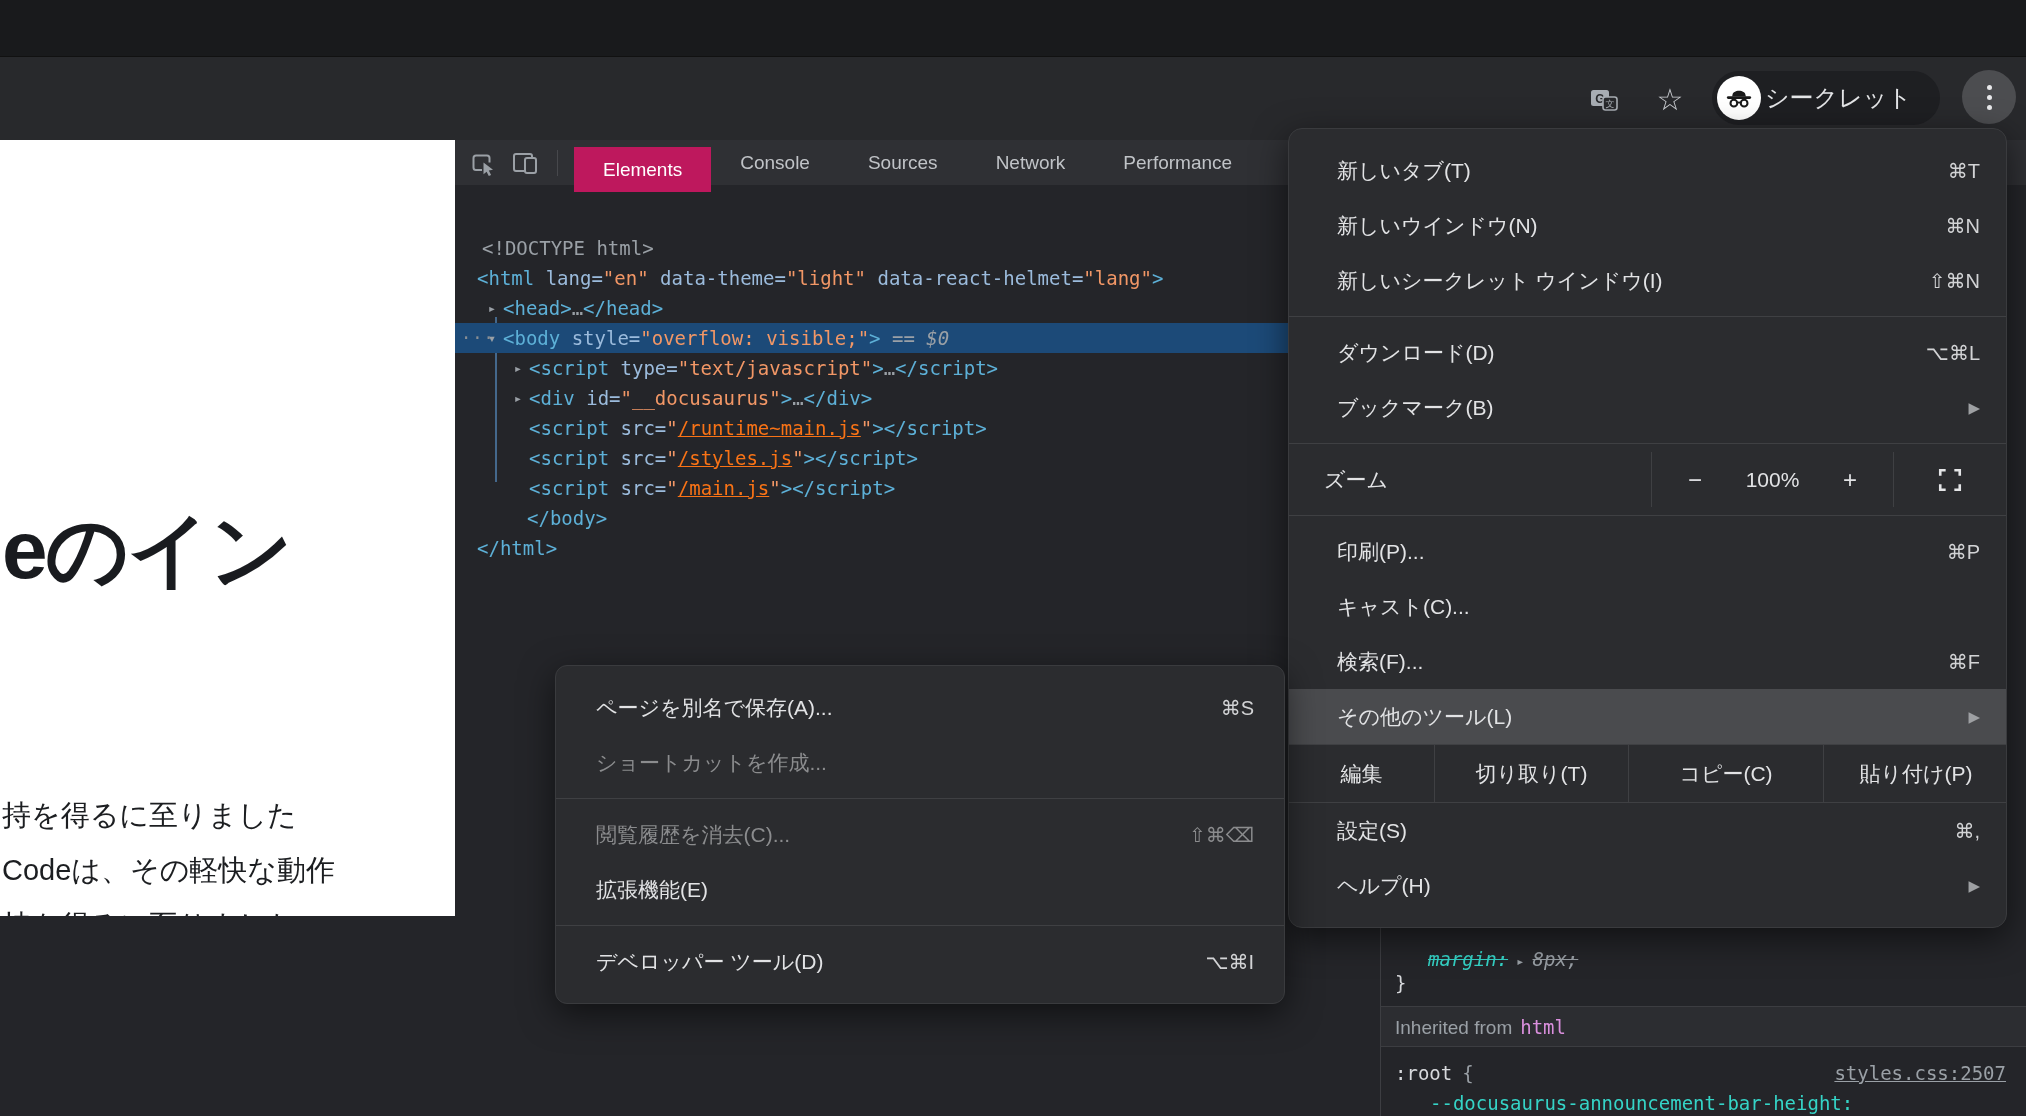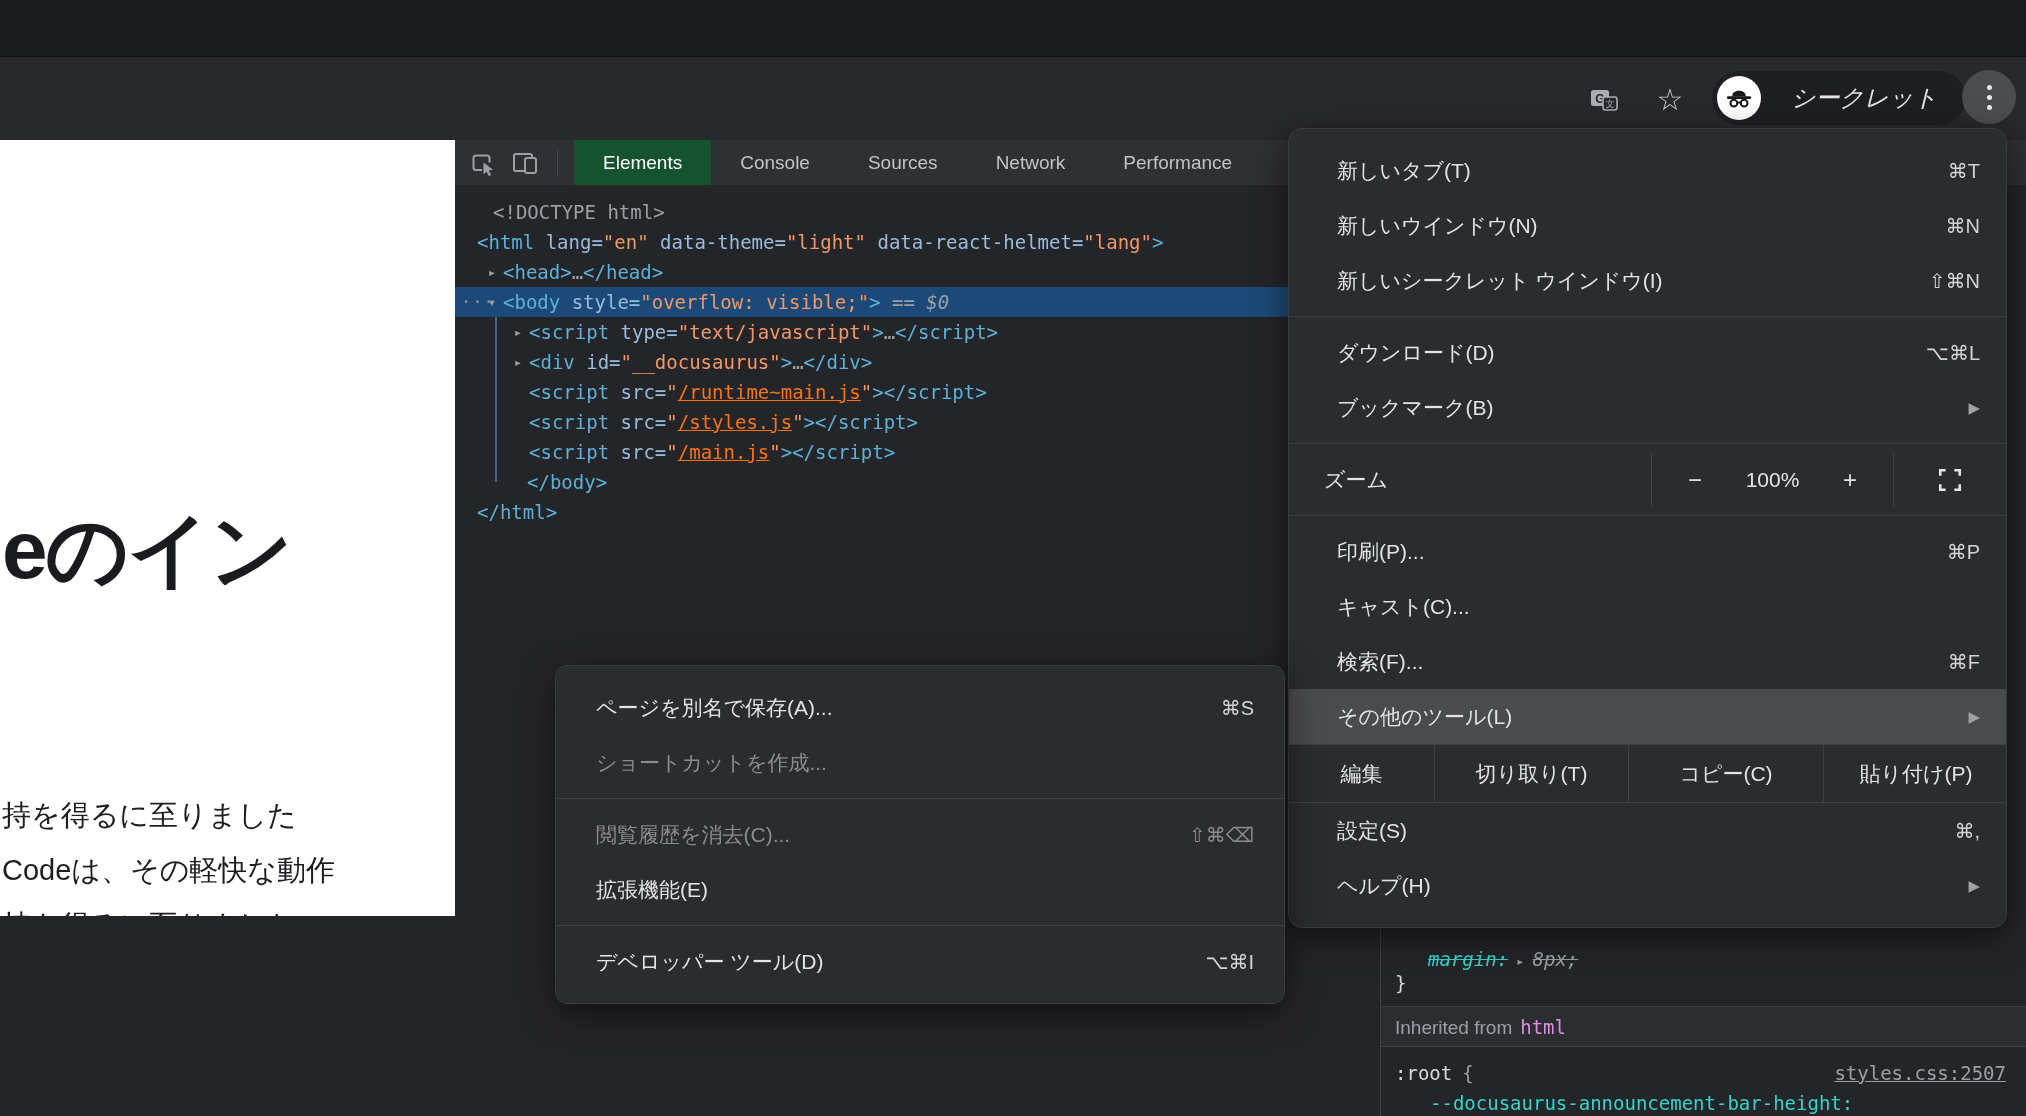--- a/index.html
+++ b/index.html
@@ -10,21 +10,21 @@
   
   .top-strip{position:absolute;left:0;top:0;width:100%;height:57px;background:#191a1c;border-bottom:1px solid #111;}
   .browser-toolbar{position:absolute;left:0;top:57px;width:100%;height:83px;background:#28292c;}
   .tb-icon{position:absolute;top:25px;width:36px;height:36px;display:flex;align-items:center;justify-content:center;}
   .translate{left:1586px;}
   .star{left:1652px;font-size:30px;color:#c9ccd0;line-height:36px;}
   .incog-pill{position:absolute;left:1712px;top:14px;height:54px;border-radius:27px;background:#1e1f22;
     display:flex;align-items:center;padding-right:28px;}
   .incog-circle{width:44px;height:44px;border-radius:50%;background:#fff;margin-left:5px;
     display:flex;align-items:center;justify-content:center;}
-  .incog-label{color:#e4e5e7;font-size:24px;margin-left:30px;font-style:italic;}
+  .incog-label{color:#e4e5e7;font-size:24px;margin-left:4px;}
   .more-btn{position:absolute;left:1962px;top:13px;width:54px;height:54px;border-radius:50%;background:#4c4d50;
     display:flex;flex-direction:column;align-items:center;justify-content:center;gap:5px;}
   .more-btn i{width:5px;height:5px;border-radius:50%;background:#e8e9eb;}
 
   
   .webpage{position:absolute;left:0;top:140px;width:455px;height:776px;background:#ffffff;overflow:hidden;}
   .page-heading{position:absolute;left:2px;top:356px;font-size:82px;font-weight:bold;color:#191b1f;
     white-space:nowrap;letter-spacing:-2px;}
   .page-para{position:absolute;left:2px;top:648px;font-size:29px;line-height:55px;color:#1c1e21;white-space:nowrap;}
   .vsc{position:absolute;left:0;top:843px;width:455px;height:273px;background:#1f2024;}
@@ -36,21 +36,21 @@
   .vsc-split{position:absolute;left:372px;top:13px;}
   .vsc-more{position:absolute;left:424px;top:6px;color:#cfcfcf;font-size:22px;letter-spacing:1px;}
 
   
   .devtools{position:absolute;left:455px;top:140px;width:1571px;height:976px;background:#242529;}
   .dt-toolbar{position:absolute;left:0;top:0;width:100%;height:45px;background:#2f3034;display:flex;align-items:center;}
   .dt-tb-icon{margin-left:15px;display:flex;align-items:center;}
   .dt-sep{width:1px;height:26px;background:#47484c;margin:0 16px 0 18px;}
   .dt-tabs{display:flex;height:45px;}
   .dt-tab{padding:0 29px;height:45px;line-height:45px;font-size:19px;color:#c0c3c7;white-space:nowrap;}
-  .dt-tab.active{background:#14532d;color:#fff;}
+  .dt-tab.active{background:#be185d;color:#fff;margin-top:7px;}
 
   .dt-code{position:absolute;left:0;top:45px;width:925px;bottom:0;overflow:hidden;
     font-family:"DejaVu Sans Mono",monospace;font-size:19px;padding-top:12px;}
   .code-line{position:relative;height:30px;line-height:30px;white-space:pre;}
   .code-line.sel{background:#1c4a78;}
   .node-arrow{position:absolute;top:0;width:18px;text-align:center;color:#9aa0a6;font-size:14px;}
   .node-dots{position:absolute;left:6px;top:0;color:#8a8f94;font-size:17px;letter-spacing:1px;}
   .seg-t{color:#5db0d7;} .seg-a{color:#9bbbdc;} .seg-v{color:#f29766;}
   .seg-g{color:#9aa0a6;} .seg-gi{color:#9aa0a6;font-style:italic;}
   .seg-l{color:#f97316;text-decoration:underline;}
@@ -182,21 +182,21 @@
           <div class="dt-tab active">Elements</div>
           <div class="dt-tab">Console</div>
           <div class="dt-tab">Sources</div>
           <div class="dt-tab">Network</div>
           <div class="dt-tab">Performance</div>
         </div>
     </div>
 
     <div class="dt-code" id="dt-code">
       <div class="child-guide"></div>
-    <div class="code-line" style="padding-left: 38px;"><span class="seg-g">&lt;!DOCTYPE html&gt;</span></div>
+    <div class="code-line" style="padding-left: 27px; margin-top: 36px;"><span class="seg-g">&lt;!DOCTYPE html&gt;</span></div>
         <div class="code-line" style="padding-left: 22px;"><span class="seg-t">&lt;html</span><span class="seg-a"> lang</span><span class="seg-a">=</span><span class="seg-v">"en"</span><span class="seg-a"> data-theme</span><span class="seg-a">=</span><span class="seg-v">"light"</span><span class="seg-a"> data-react-helmet</span><span class="seg-a">=</span><span class="seg-v">"lang"</span><span class="seg-t">&gt;</span></div>
         <div class="code-line" style="padding-left: 48px;"><span class="node-arrow" style="left: 28px;">▸</span><span class="seg-t">&lt;head&gt;</span><span class="seg-g">…</span><span class="seg-t">&lt;/head&gt;</span></div>
         <div class="code-line sel" style="padding-left: 48px;"><span class="node-dots">···</span><span class="node-arrow" style="left: 28px;">▾</span><span class="seg-t">&lt;body</span><span class="seg-a"> style</span><span class="seg-a">=</span><span class="seg-v">"overflow: visible;"</span><span class="seg-t">&gt;</span><span class="seg-gi"> == $0</span></div>
         <div class="code-line" style="padding-left: 74px;"><span class="node-arrow" style="left: 54px;">▸</span><span class="seg-t">&lt;script</span><span class="seg-a"> type</span><span class="seg-a">=</span><span class="seg-v">"text/javascript"</span><span class="seg-t">&gt;</span><span class="seg-g">…</span><span class="seg-t">&lt;/script&gt;</span></div>
         <div class="code-line" style="padding-left: 74px;"><span class="node-arrow" style="left: 54px;">▸</span><span class="seg-t">&lt;div</span><span class="seg-a"> id</span><span class="seg-a">=</span><span class="seg-v">"__docusaurus"</span><span class="seg-t">&gt;</span><span class="seg-g">…</span><span class="seg-t">&lt;/div&gt;</span></div>
         <div class="code-line" style="padding-left: 74px;"><span class="seg-t">&lt;script</span><span class="seg-a"> src</span><span class="seg-a">=</span><span class="seg-v">"</span><span class="seg-l">/runtime~main.js</span><span class="seg-v">"</span><span class="seg-t">&gt;</span><span class="seg-t">&lt;/script&gt;</span></div>
         <div class="code-line" style="padding-left: 74px;"><span class="seg-t">&lt;script</span><span class="seg-a"> src</span><span class="seg-a">=</span><span class="seg-v">"</span><span class="seg-l">/styles.js</span><span class="seg-v">"</span><span class="seg-t">&gt;</span><span class="seg-t">&lt;/script&gt;</span></div>
         <div class="code-line" style="padding-left: 74px;"><span class="seg-t">&lt;script</span><span class="seg-a"> src</span><span class="seg-a">=</span><span class="seg-v">"</span><span class="seg-l">/main.js</span><span class="seg-v">"</span><span class="seg-t">&gt;</span><span class="seg-t">&lt;/script&gt;</span></div>
         <div class="code-line" style="padding-left: 72px;"><span class="seg-t">&lt;/body&gt;</span></div>
         <div class="code-line" style="padding-left: 22px;"><span class="seg-t">&lt;/html&gt;</span></div>

